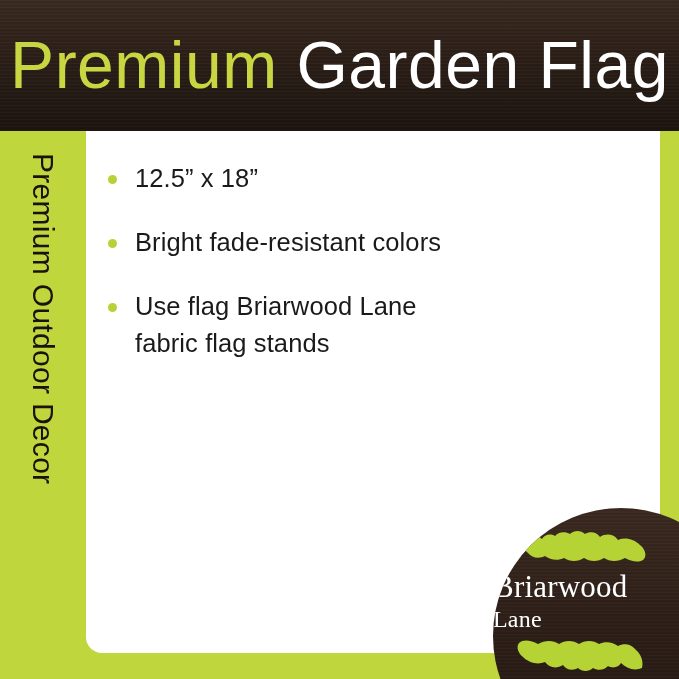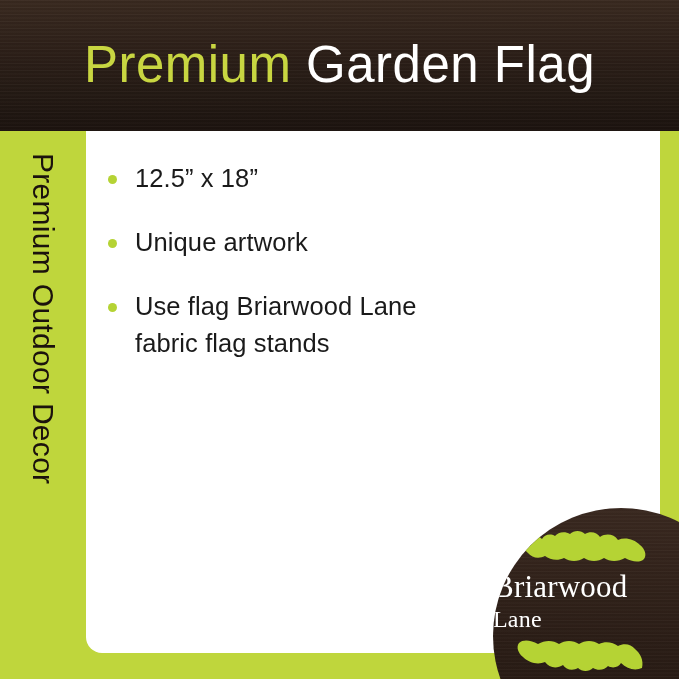--- a/index.html
+++ b/index.html
@@ -37,21 +37,21 @@
       ),
       linear-gradient(to bottom, #3a2a20 0%, #2c1f18 42%, #241a14 72%, #1c130f 100%);
     overflow: hidden;
   }
   .header-title {
     position: absolute;
     left: 0;
     top: 26px;
     width: 679px;
     text-align: center;
-    font-size: 51px;
+    font-size: 66px;
     font-weight: 400;
     letter-spacing: 0.5px;
     white-space: nowrap;
     line-height: 78px;
   }
   .title-premium { color: #c8d641; }
   .title-rest { color: #ffffff; }
 
   
   .left-rail {
@@ -228,21 +228,21 @@
 
   <div class="white-card"></div>
 
   <ul class="bullets">
     <li class="bullet-row">
       <span class="bullet-dot"></span>
       <span class="bullet-text">12.5” x 18”</span>
     </li>
     <li class="bullet-row">
       <span class="bullet-dot"></span>
-      <span class="bullet-text">Unique artwork</span>
+      <span class="bullet-text">Bright fade-resistant colors</span>
     </li>
     <li class="bullet-row">
       <span class="bullet-dot"></span>
       <span class="bullet-text">Use flag Briarwood Lane</span>
       <span class="bullet-line2">fabric flag stands</span>
     </li>
   </ul>
 
   <div class="logo-badge">
     <svg class="logo-leaf-top" viewBox="0 0 130 36">

